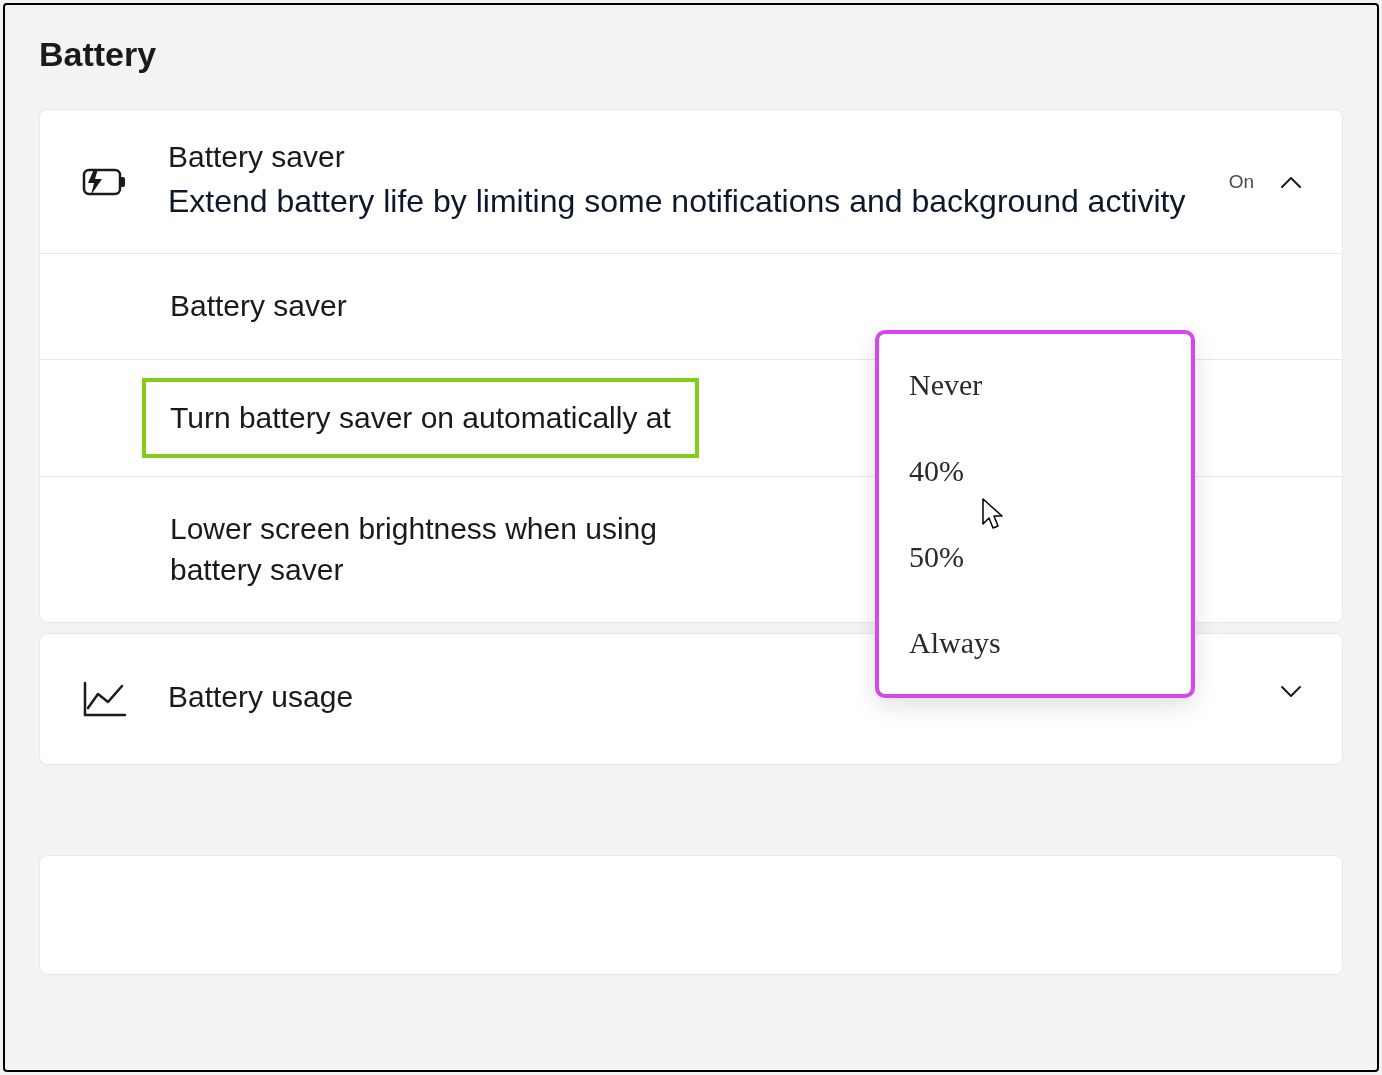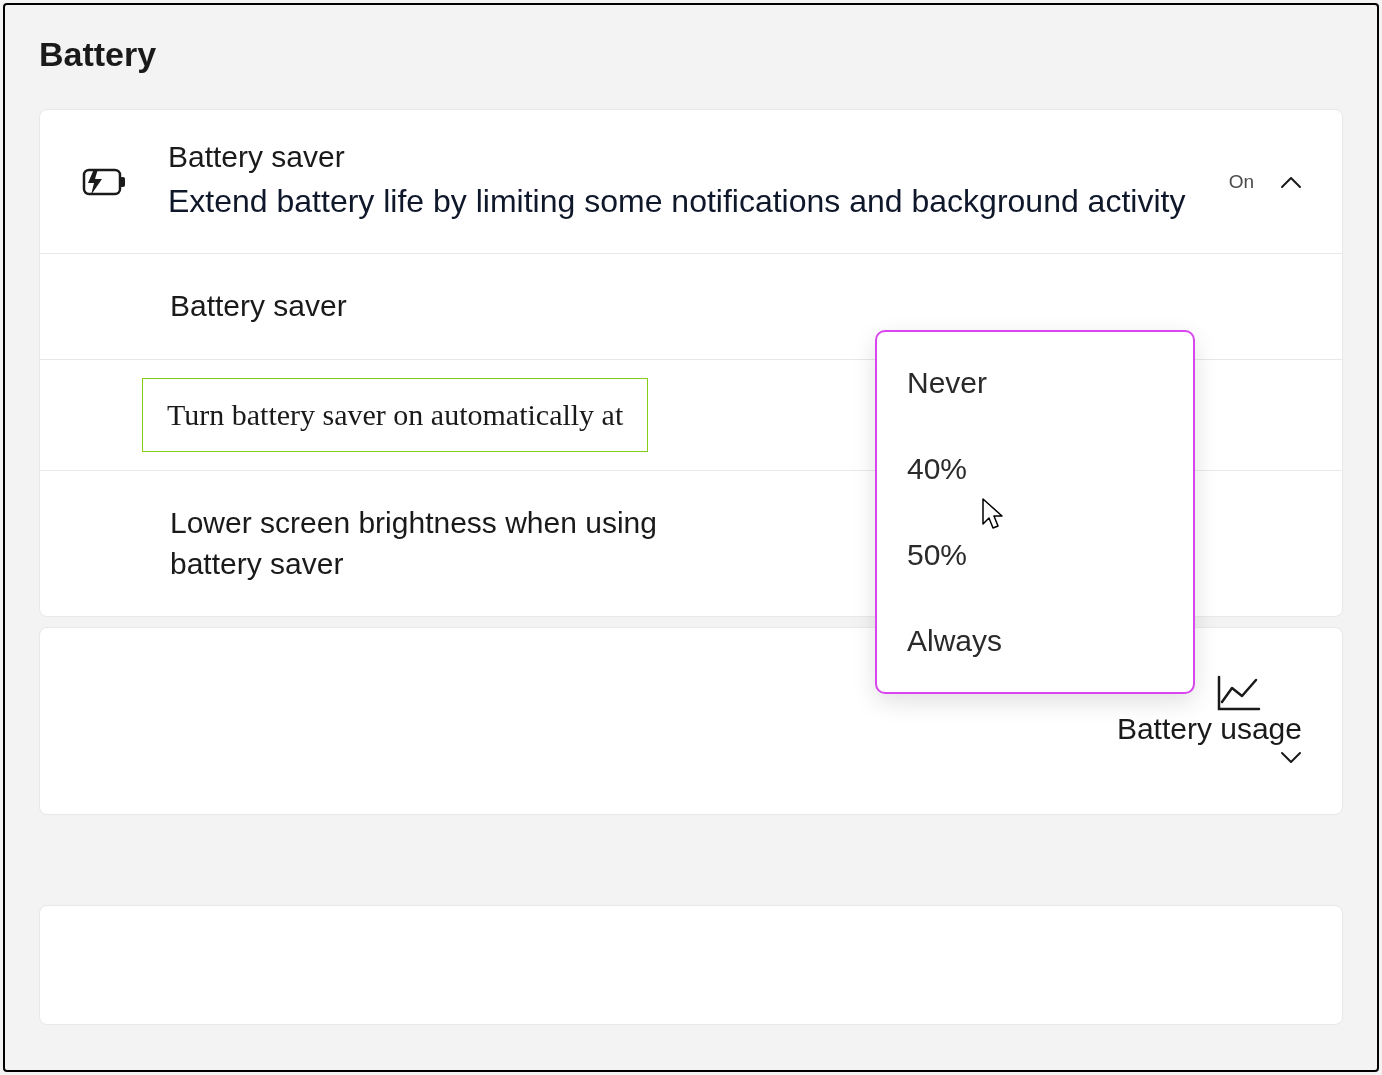--- a/index.html
+++ b/index.html
@@ -89,61 +89,60 @@
     .row-label {
       flex: 1;
       font-size: 30px;
       color: #1a1a1a;
       line-height: 1.35;
     }
     .row-value-dummy {
       width: 60px;
     }
     .highlighted {
-      border: 1px solid #84cc16;
+      border: 4px solid #84cc16;
       padding: 16px 24px;
       margin-left: -28px;
       margin-right: 0;
       max-width: 670px;
-      font-family: Liberation Serif, serif;
     }
     .row.highlight-row {
       padding-top: 18px;
       padding-bottom: 18px;
     }
     .usage-header {
       display: flex;
-      align-items: flex-end;
+      align-items: flex-start;
       padding: 46px 40px;
-      flex-direction: column;
     }
     .usage-header .icon-wrap {
       width: 50px;
       margin-right: 38px;
       display: flex;
       align-items: center;
       justify-content: center;
       flex-shrink: 0;
     }
     .usage-header .title {
       flex: 1;
       font-size: 30px;
       color: #1a1a1a;
     }
     .dropdown {
       position: absolute;
       top: 325px;
       left: 870px;
       width: 320px;
       background: #fff;
-      border: 2px solid #d946ef;
+      border: 4px solid #d946ef;
       border-radius: 10px;
       box-shadow: 0 8px 24px rgba(0,0,0,0.12);
       padding: 8px;
       z-index: 100;
+      font-family: Liberation Serif, serif;
     }
     .dropdown-item {
       font-size: 30px;
       color: #2a2a2a;
       padding: 26px 22px;
       border-radius: 6px;
       position: relative;
       cursor: default;
     }
     .dropdown-item.selected {

